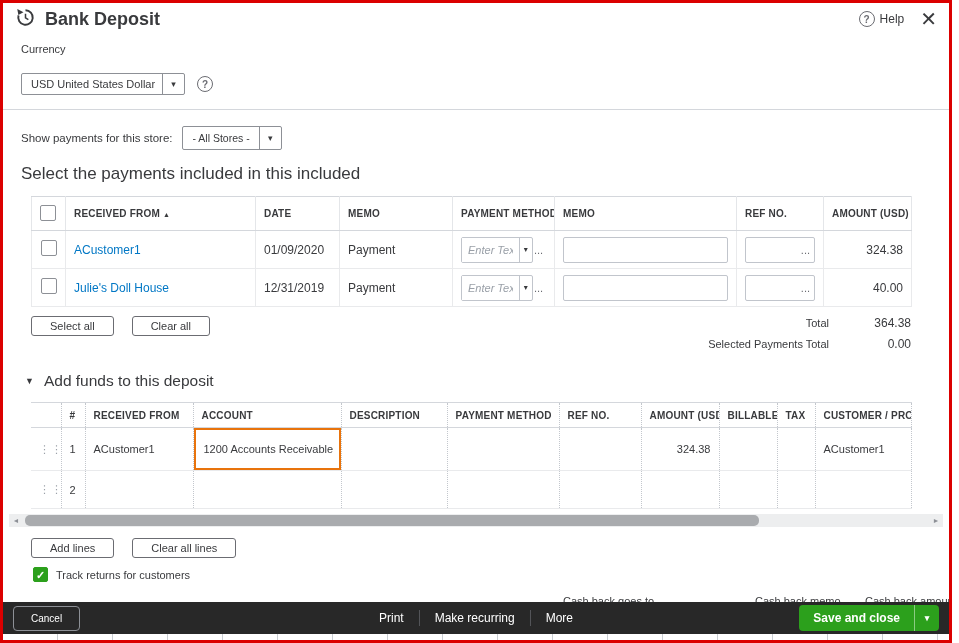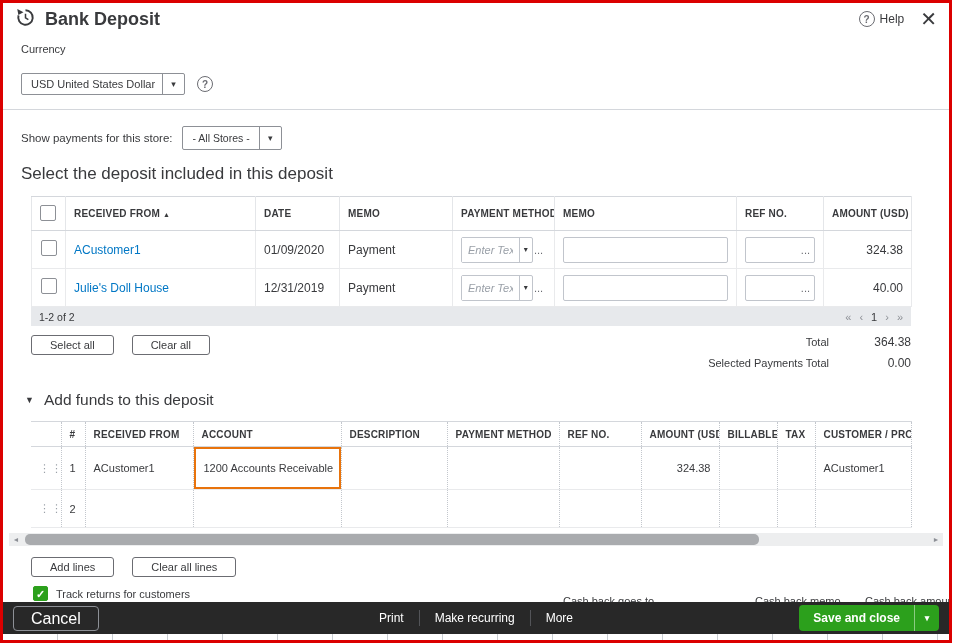--- a/index.html
+++ b/index.html
@@ -85,21 +85,21 @@
   .ofd-label { font-size: 11px; color: #393A3D; }
   .ofd-val { font-size: 13px; font-weight: bold; color: #393A3D; min-width: 56px; text-align: right; }
 
   .track-row { display: flex; align-items: center; gap: 8px; margin: 9px 0 0 30px; font-size: 11px; color: #393A3D; }
 
   .cashback-row { position: absolute; top: 592px; left: 0; right: 0; height: 20px; z-index: 1; font-size: 11px; color: #393A3D; }
   .cb-label { position: absolute; white-space: nowrap; }
 
   
   .footer { position: absolute; left: 0; right: 0; bottom: 6px; height: 32px; background: #282828; display: flex; align-items: center; padding: 0 10px; z-index: 5; }
-  .btn-cancel { background: transparent; border: 1px solid #8D9096; border-radius: 4px; color: #fff; font-size: 16px; height: 25px; padding: 3px 17px; cursor: pointer; }
+  .btn-cancel { background: transparent; border: 1px solid #8D9096; border-radius: 4px; color: #fff; font-size: 10px; height: 25px; padding: 3px 17px; cursor: pointer; }
   .footer-center { position: absolute; left: 50%; transform: translateX(-50%); display: flex; align-items: center; height: 100%; }
   .footer-link { color: #fff; font-size: 12px; padding: 0 15px; cursor: pointer; white-space: nowrap; }
   .fdiv { width: 1px; height: 16px; background: #55565A; }
   .btn-save { margin-left: auto; display: flex; align-items: stretch; height: 26px; background: #2CA01C; border-radius: 4px; overflow: hidden; color: #fff; font-size: 12px; font-weight: bold; cursor: pointer; }
   .btn-save .save-main { display: flex; align-items: center; padding: 12px 14px; }
   .save-divider { width: 1px; background: rgba(255,255,255,.45); }
   .save-caret { width: 24px; display: flex; align-items: center; justify-content: center; font-size: 9px; }
 
   .bottom-sliver { position: absolute; left: 0; right: 0; bottom: 0; height: 6px; background: repeating-linear-gradient(90deg, #fff 0 54px, #C9CDD2 54px 55px); }
 </style>
@@ -144,21 +144,21 @@
   <div class="store-row">
     <span>Show payments for this store:</span>
     <span class="select">
       <span class="sel-text">- All Stores -</span>
       <span class="sel-caret">
           <span>▾</span>
         </span>
     </span>
   </div>
 
-  <div class="section-heading">Select the deposit included in this deposit</div>
+  <div class="section-heading">Select the payments included in this included</div>
 
   <table class="pay-table">
     <colgroup>
       <col style="width:34px">
         <col style="width:190px">
         <col style="width:84px">
         <col style="width:113px">
       <col style="width:102px">
         <col style="width:182px">
         <col style="width:87px">
@@ -221,30 +221,20 @@
         <td>
             <span class="ref-box">
               <span>...</span>
             </span>
           </td>
         <td class="num">40.00</td>
       </tr>
     </tbody>
   </table>
 
-  <div class="pagebar">
-    <span>1-2 of 2</span>
-    <span class="pagebar-nav">
-      <span>«</span>
-      <span>‹</span>
-      <span class="pg-current">1</span>
-      <span>›</span>
-      <span>»</span>
-    </span>
-  </div>
 
   <div class="pay-actions">
     <span class="btns">
       <span class="btn-outline">Select all</span>
       <span class="btn-outline">Clear all</span>
     </span>
     <span class="totals">
       <span class="line">
         <span>Total</span>
         <span class="val">364.38</span>

